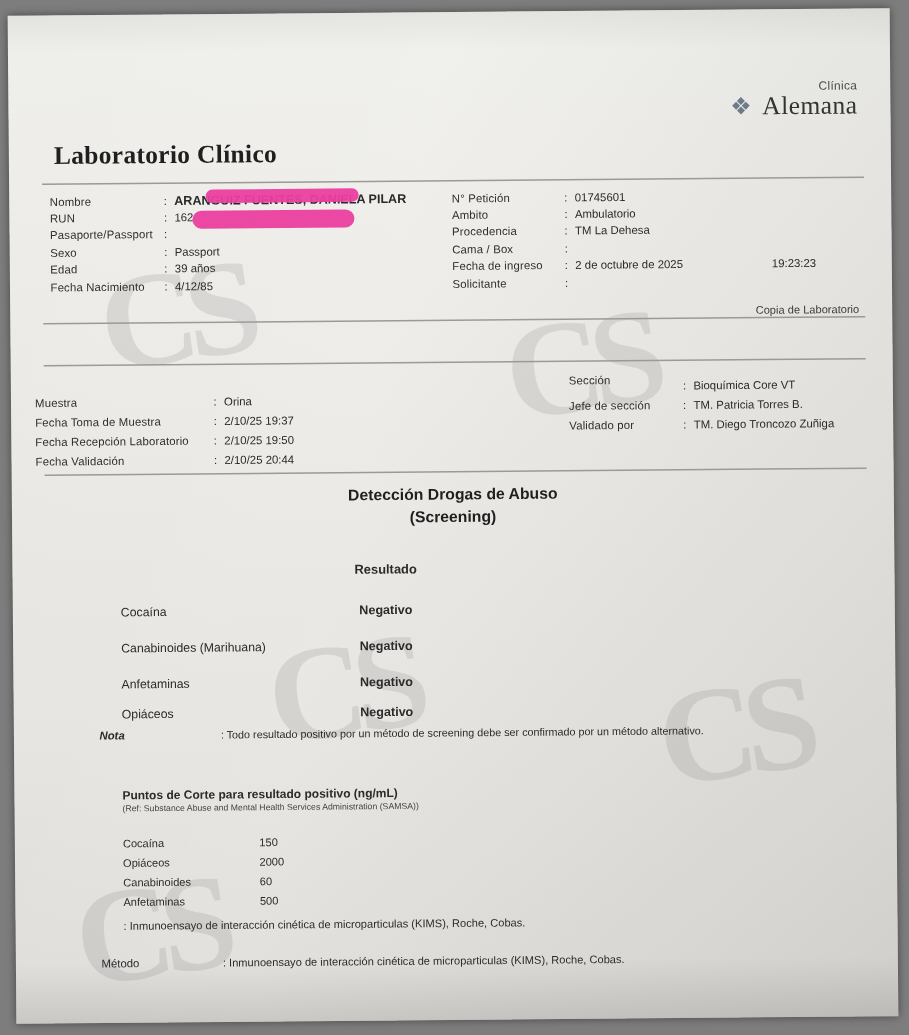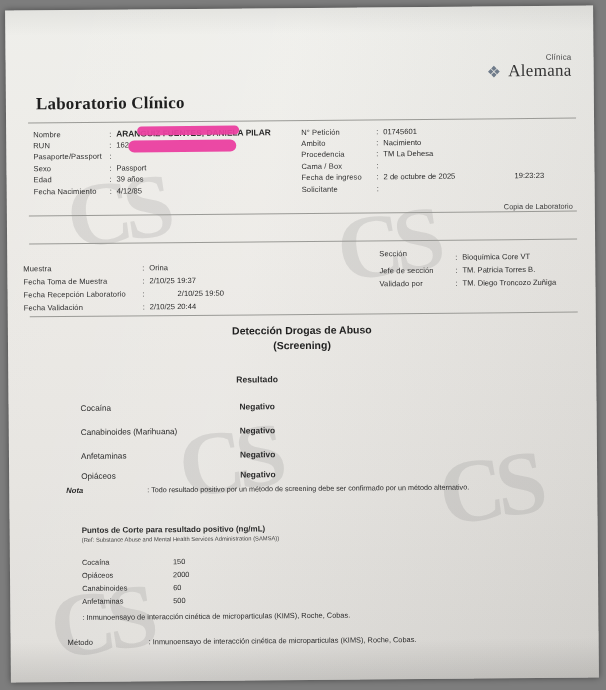--- a/index.html
+++ b/index.html
@@ -291,21 +291,21 @@
       <div class="fld" style="left:295px; top:177px;">Solicitante</div>
 
       <div class="colon" style="left:370px; top:120px;">:</div>
       <div class="colon" style="left:370px; top:131px;">:</div>
       <div class="colon" style="left:370px; top:142px;">:</div>
       <div class="colon" style="left:370px; top:154px;">:</div>
       <div class="colon" style="left:370px; top:165px;">:</div>
       <div class="colon" style="left:370px; top:177px;">:</div>
 
       <div class="val" style="left:377px; top:120px;">01745601</div>
-      <div class="val" style="left:377px; top:131px;">Nacimiento</div>
+      <div class="val" style="left:377px; top:131px;">Ambulatorio</div>
       <div class="val" style="left:377px; top:142px;">TM La Dehesa</div>
       <div class="val" style="left:377px; top:154px;"></div>
       <div class="val" style="left:377px; top:165px;">2 de octubre de 2025</div>
       <div class="val" style="left:508px; top:165px;">19:23:23</div>
       <div class="val" style="left:377px; top:177px;"></div>
 
       <div class="copia">Copia de Laboratorio</div>
       <div class="hr h2"></div>
       <div class="hr h3"></div>
 
@@ -314,21 +314,21 @@
       <div class="fld" style="left:16px; top:280px;">Fecha Recepción Laboratorio</div>
       <div class="fld" style="left:16px; top:293px;">Fecha Validación</div>
 
       <div class="colon" style="left:135px; top:254px;">:</div>
       <div class="colon" style="left:135px; top:267px;">:</div>
       <div class="colon" style="left:135px; top:280px;">:</div>
       <div class="colon" style="left:135px; top:293px;">:</div>
 
       <div class="val" style="left:142px; top:254px;">Orina</div>
       <div class="val" style="left:142px; top:267px;">2/10/25 19:37</div>
-      <div class="val" style="left:142px; top:280px;margin-left:28px;">2/10/25 19:50</div>
+      <div class="val" style="left:142px; top:280px;">2/10/25 19:50</div>
       <div class="val" style="left:142px; top:293px;">2/10/25 20:44</div>
 
       <div class="fld" style="left:372px; top:242px;">Sección</div>
       <div class="fld" style="left:372px; top:259px;">Jefe de sección</div>
       <div class="fld" style="left:372px; top:272px;">Validado por</div>
 
       <div class="colon" style="left:448px; top:246px;">:</div>
       <div class="colon" style="left:448px; top:259px;">:</div>
       <div class="colon" style="left:448px; top:272px;">:</div>
 

